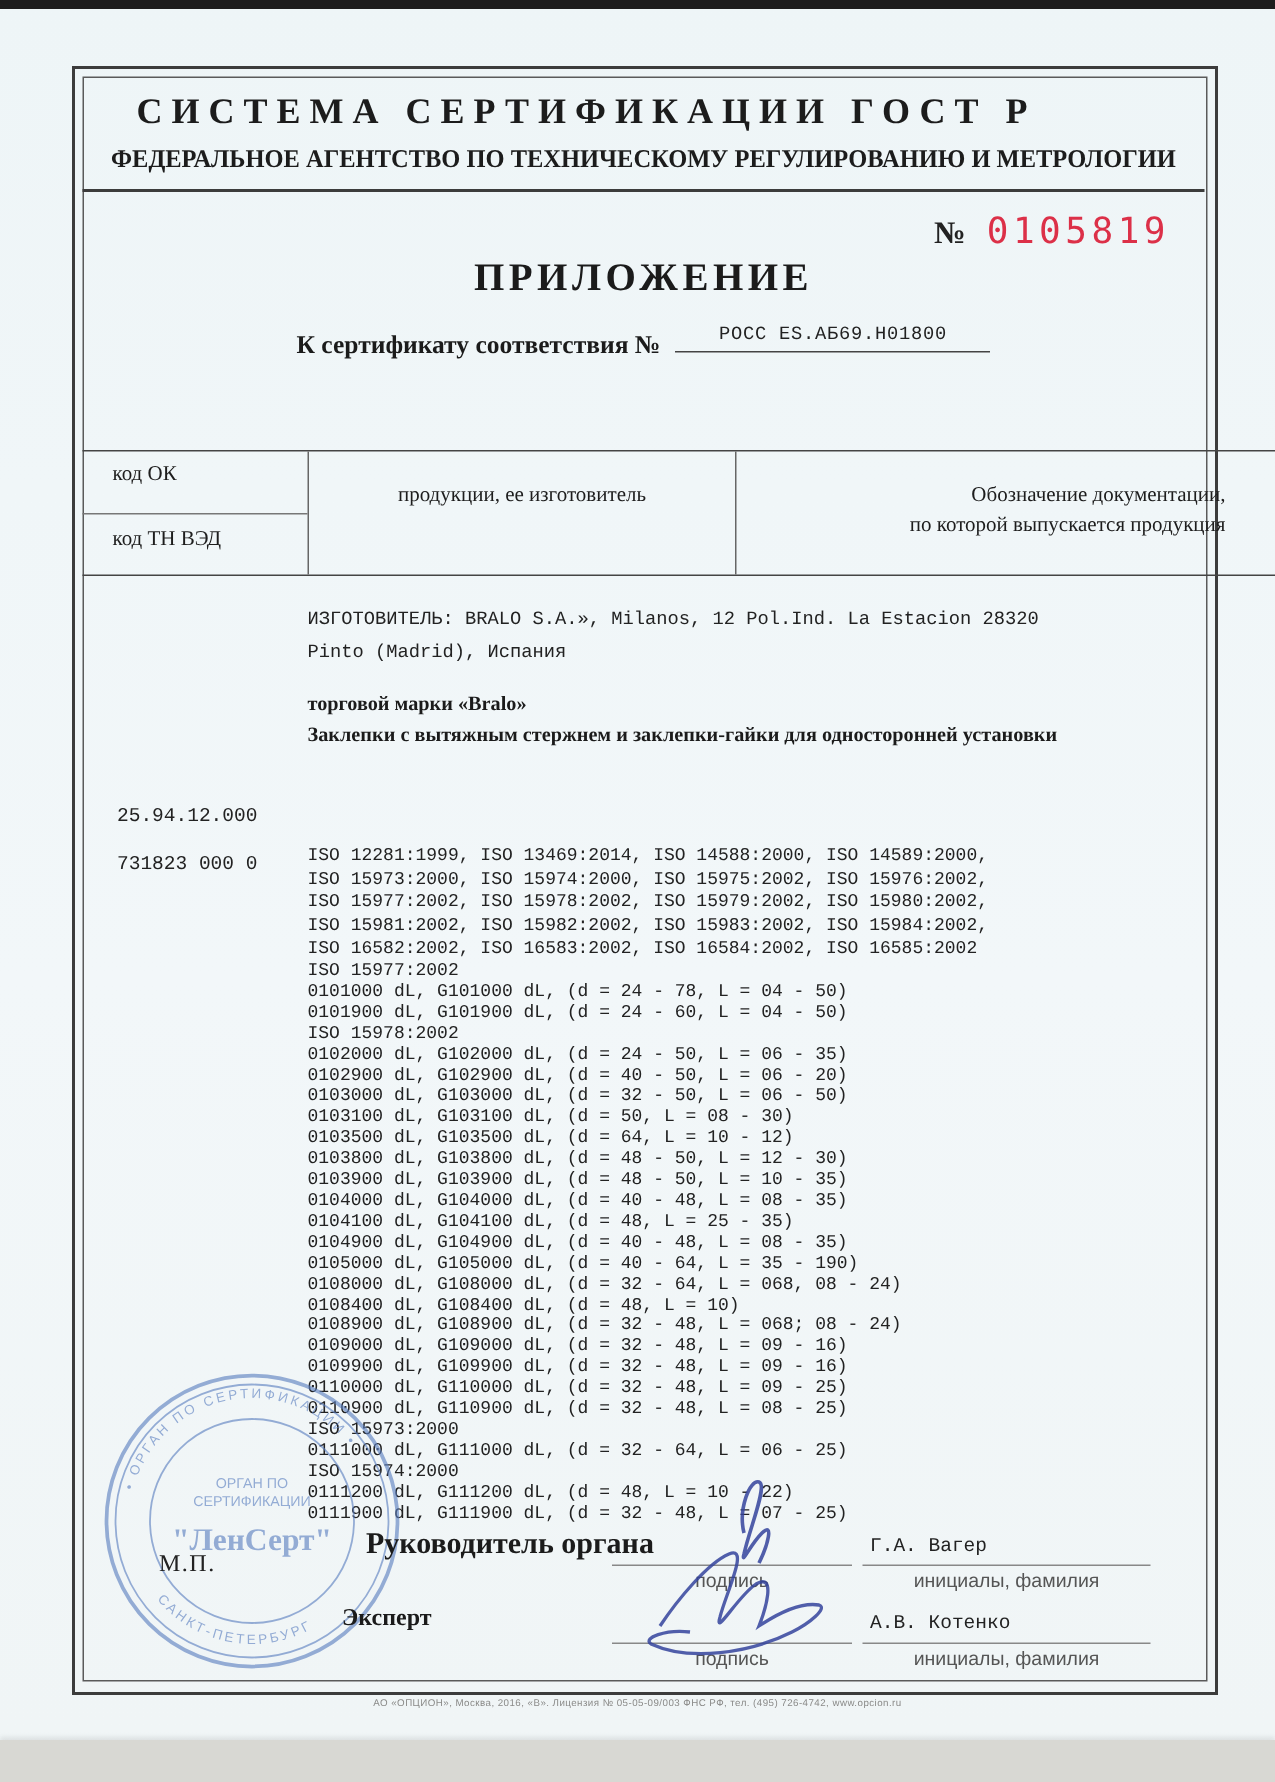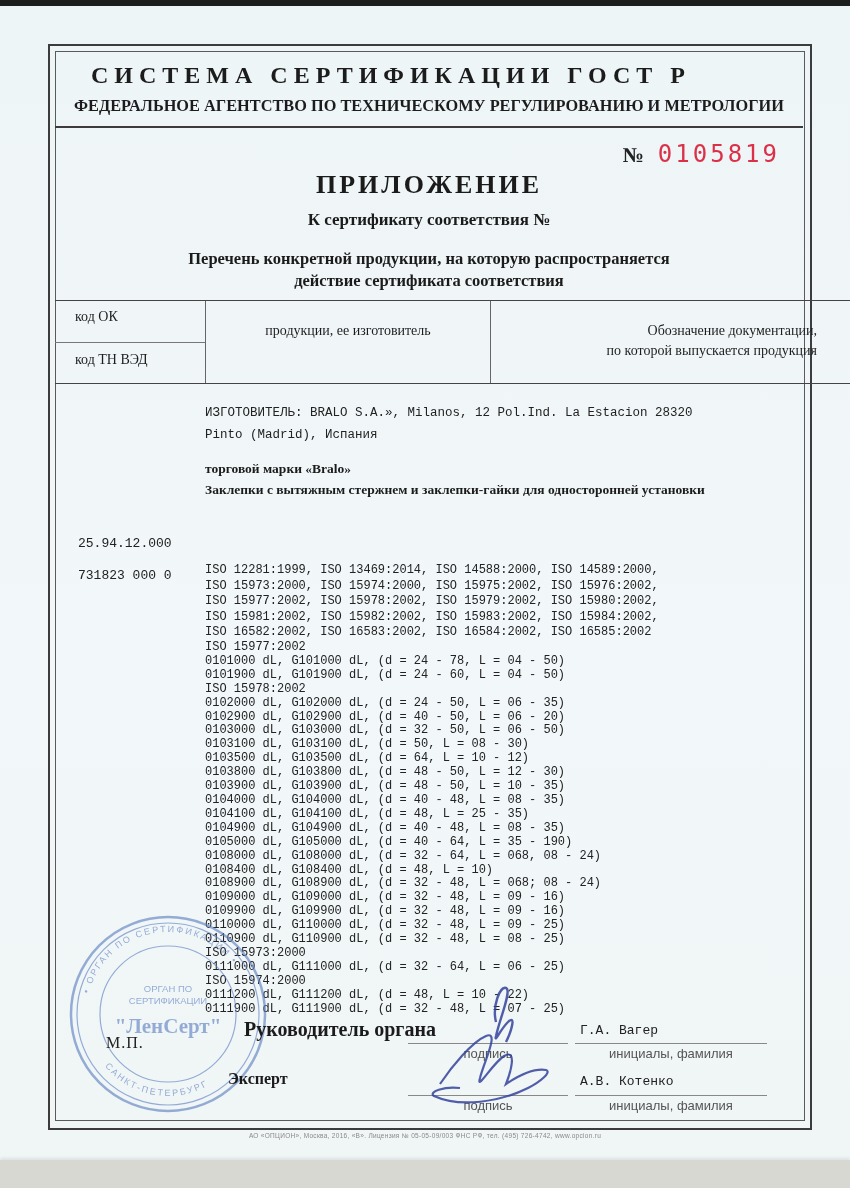--- a/index.html
+++ b/index.html
@@ -95,27 +95,23 @@
   <div class="hdr-rule"></div>
 
   <div class="doc-number">
     <span class="no-sign">№</span>
     <span class="no-value">0105819</span>
   </div>
 
   <div class="app-title">ПРИЛОЖЕНИЕ</div>
 
   <div class="cert-line">
-    <span class="cert-label">К сертификату соответствия №</span>
+    <span class="cert-label">К сертификату соответствия №</span><span class="cert-value-wrap"><span class="cert-value">РОСС ES.АБ69.Н01800</span></span>
   </div>
 
-  <div class="list-heading">
-      <div>Перечень конкретной продукции,  на которую распространяется</div>
-      <div>действие сертификата соответствия</div>
-    </div>
 
   <div class="tbl">
     <div class="v1"></div>
     <div class="v2"></div>
     <div class="h1"></div>
     <div class="c1a">код ОК</div>
     <div class="c1b">код ТН ВЭД</div>
     <div class="c2">
         <div>продукции, ее изготовитель</div>
       </div>

